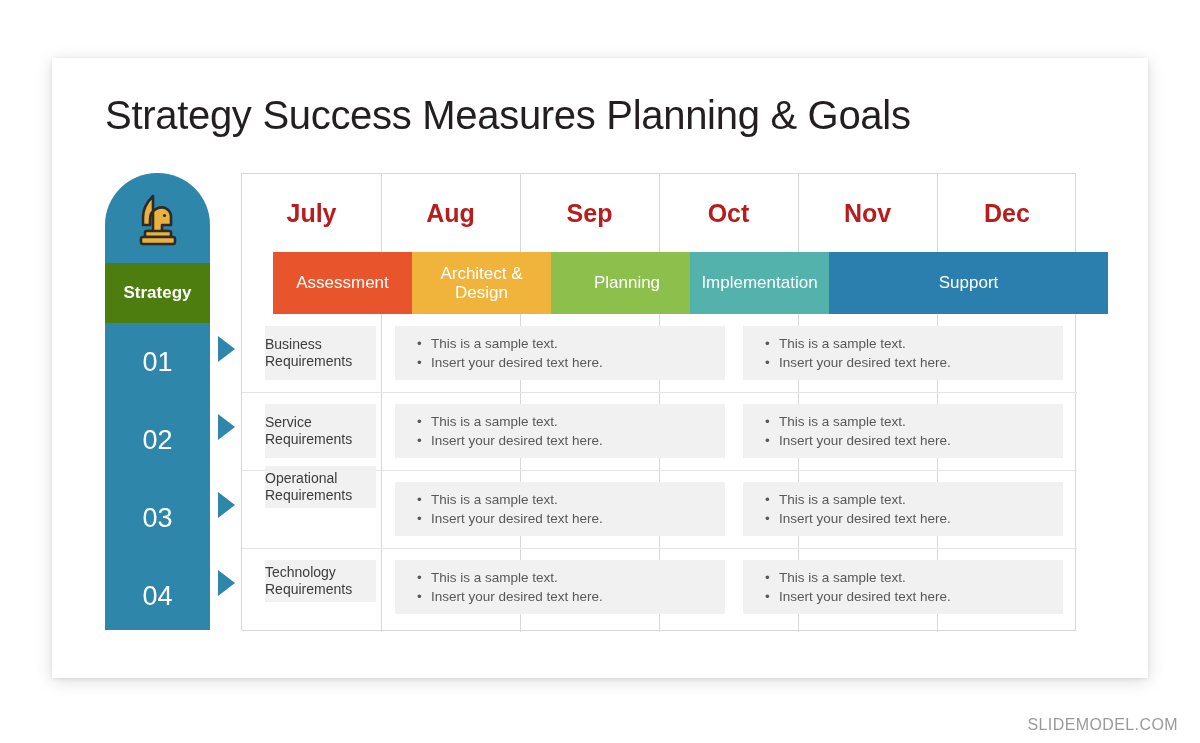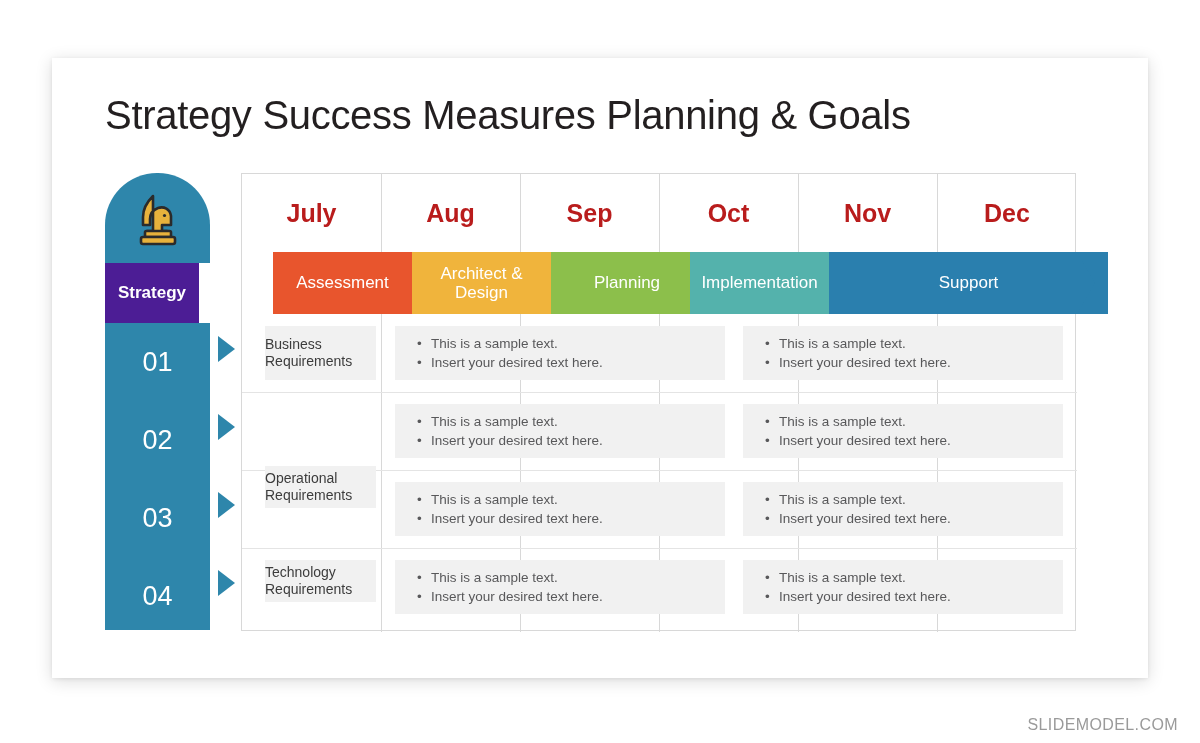--- a/index.html
+++ b/index.html
@@ -70,23 +70,23 @@
     left: 50%;
     top: 18px;
     transform: translateX(-50%);
     width: 50px;
     height: 56px;
   }
   .sidebar-strategy {
     position: absolute;
     left: 0;
     top: 90px;
-    width: 94px;
+    width: 105px;
     height: 60px;
-    background: #4c1d95;
+    background: #4d7c0f;
     color: #ffffff;
     font-size: 17px;
     font-weight: bold;
     display: flex;
     align-items: center;
     justify-content: center;
   }
   .sidebar-body {
     position: absolute;
     left: 0;
@@ -310,20 +310,21 @@
         <div class="bullet-line">
             <span class="bullet-dot">•</span>
             <span>This is a sample text.</span>
           </div>
         <div class="bullet-line">
             <span class="bullet-dot">•</span>
             <span>Insert your desired text here.</span>
           </div>
       </div>
 
+      <div class="label-block" style="left:14px;top:230px;width:111px;height:54px">Service Requirements</div>
       <div class="content-block" style="left:153px;top:230px;width:330px;height:54px">
         <div class="bullet-line">
             <span class="bullet-dot">•</span>
             <span>This is a sample text.</span>
           </div>
         <div class="bullet-line">
             <span class="bullet-dot">•</span>
             <span>Insert your desired text here.</span>
           </div>
       </div>

